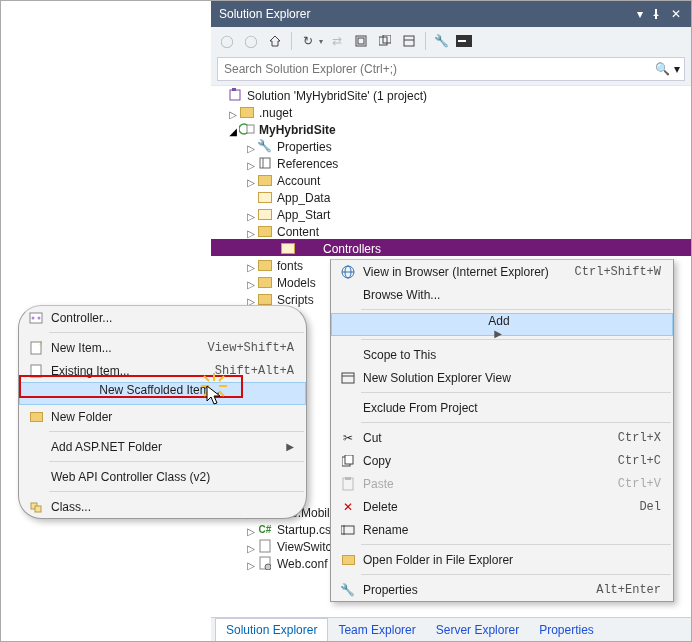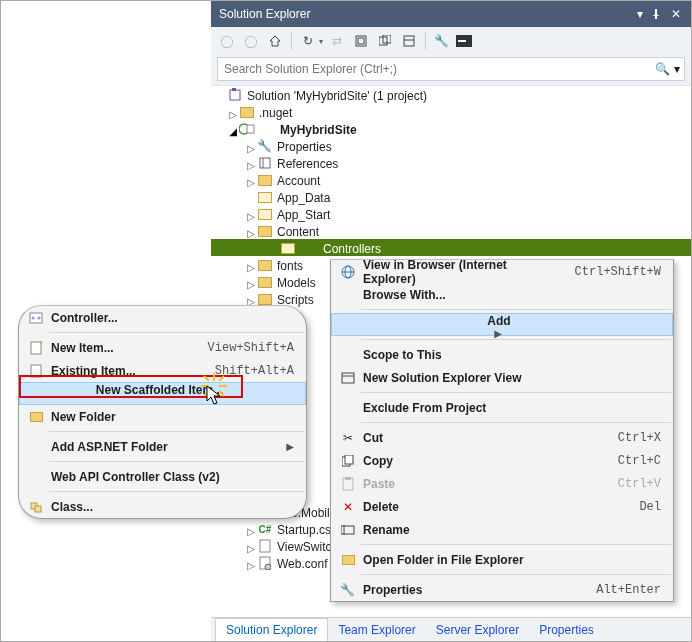--- a/index.html
+++ b/index.html
@@ -16,35 +16,35 @@
 .toolbar .dd{font-size:8px;color:#666;margin-left:-3px;}
 .searchbar{height:24px;margin:2px 6px 4px;background:#fff;border:1px solid #ccd;display:flex;align-items:center;}
 .searchbar input{flex:1;border:none;outline:none;padding:0 6px;font-size:12px;color:#888;}
 .searchbar .sicon{width:22px;text-align:center;color:#555;}
 .tree{flex:1;background:#fff;margin:0;overflow:hidden;position:relative;border-top:1px solid #e4e8ec;}
 .node{display:flex;align-items:flex-end;height:17px;padding:0 4px;white-space:nowrap;}
 .exp{width:12px;text-align:center;color:#606060;font-size:10px;cursor:default;display:inline-block;}
 .icn{width:16px;height:16px;display:inline-flex;align-items:center;justify-content:center;margin-right:4px;}
 .folder{width:14px;height:11px;background:#f3cf74;border:1px solid #c7a345;}
 .folder.light{background:#fff2cc;}
-.bold{font-weight:bold;margin-left:21px;}
-.sel{background:#4d7c0f;color:#fff;gap:23px;}
+.bold{font-weight:bold;}
+.sel{background:#701a75;color:#fff;gap:23px;}
 .sel *{color:#fff;}
 .sel .folder{background:#fff2cc;border-color:#c7a345;}
 .node .label{flex:1;overflow:hidden;text-overflow:ellipsis;}
 .tabs{height:24px;display:flex;align-items:flex-end;border-top:1px solid #ccd;background:#eef2f5;padding-left:4px;}
 .tab{padding:4px 10px;color:#1d4ed8;border-right:0;}
 .tab.active{background:#fff;color:#0066b5;border:1px solid #ccd;border-bottom:none;}
 
 .ctx{position:absolute;background:#f4f3f3;border:1px solid #9b9b9b;border-top-color:#bfbfbf;box-shadow:3px 3px 6px rgba(0,0,0,.25);}
 .ctx .row{display:flex;align-items:center;height:23px;padding:0 12px 0 4px;}
 .ctx .row.highlight{background:#cde5ff;border:1px solid #99ccf0;height:23px;flex-direction:column;}
 .ctx .row.dis *{color:#aaa;}
 .ctx .icol{width:26px;display:flex;align-items:center;justify-content:center;}
-.ctx .lbl{flex:1;padding-left:2px;font-weight:bold;}
+.ctx .lbl{flex:1;padding-left:2px;}
 .ctx .sc{color:#555;padding-left:20px;font-family:Liberation Mono, monospace;}
 .ctx .arrw{font-size:10px;color:#555;}
 .ctx hr{border:none;border-top:1px solid #d5d5d5;margin:3px 2px 3px 30px;}
 .addmenu{left:17px;top:304px;width:289px;border-radius:23px;}
 .mainmenu{left:329px;top:258px;width:344px;}
 .redbox{position:absolute;left:18px;top:374px;width:224px;height:23px;border:2px solid #d10b0b;z-index:50;pointer-events:none;}
 .cursor{position:absolute;left:205px;top:384px;z-index:60;pointer-events:none;}
 .spark{position:absolute;left:198px;top:370px;z-index:55;pointer-events:none;}
 svg{display:block;}
 .csfile{color:#388a34;font-weight:bold;font-size:10px;}

